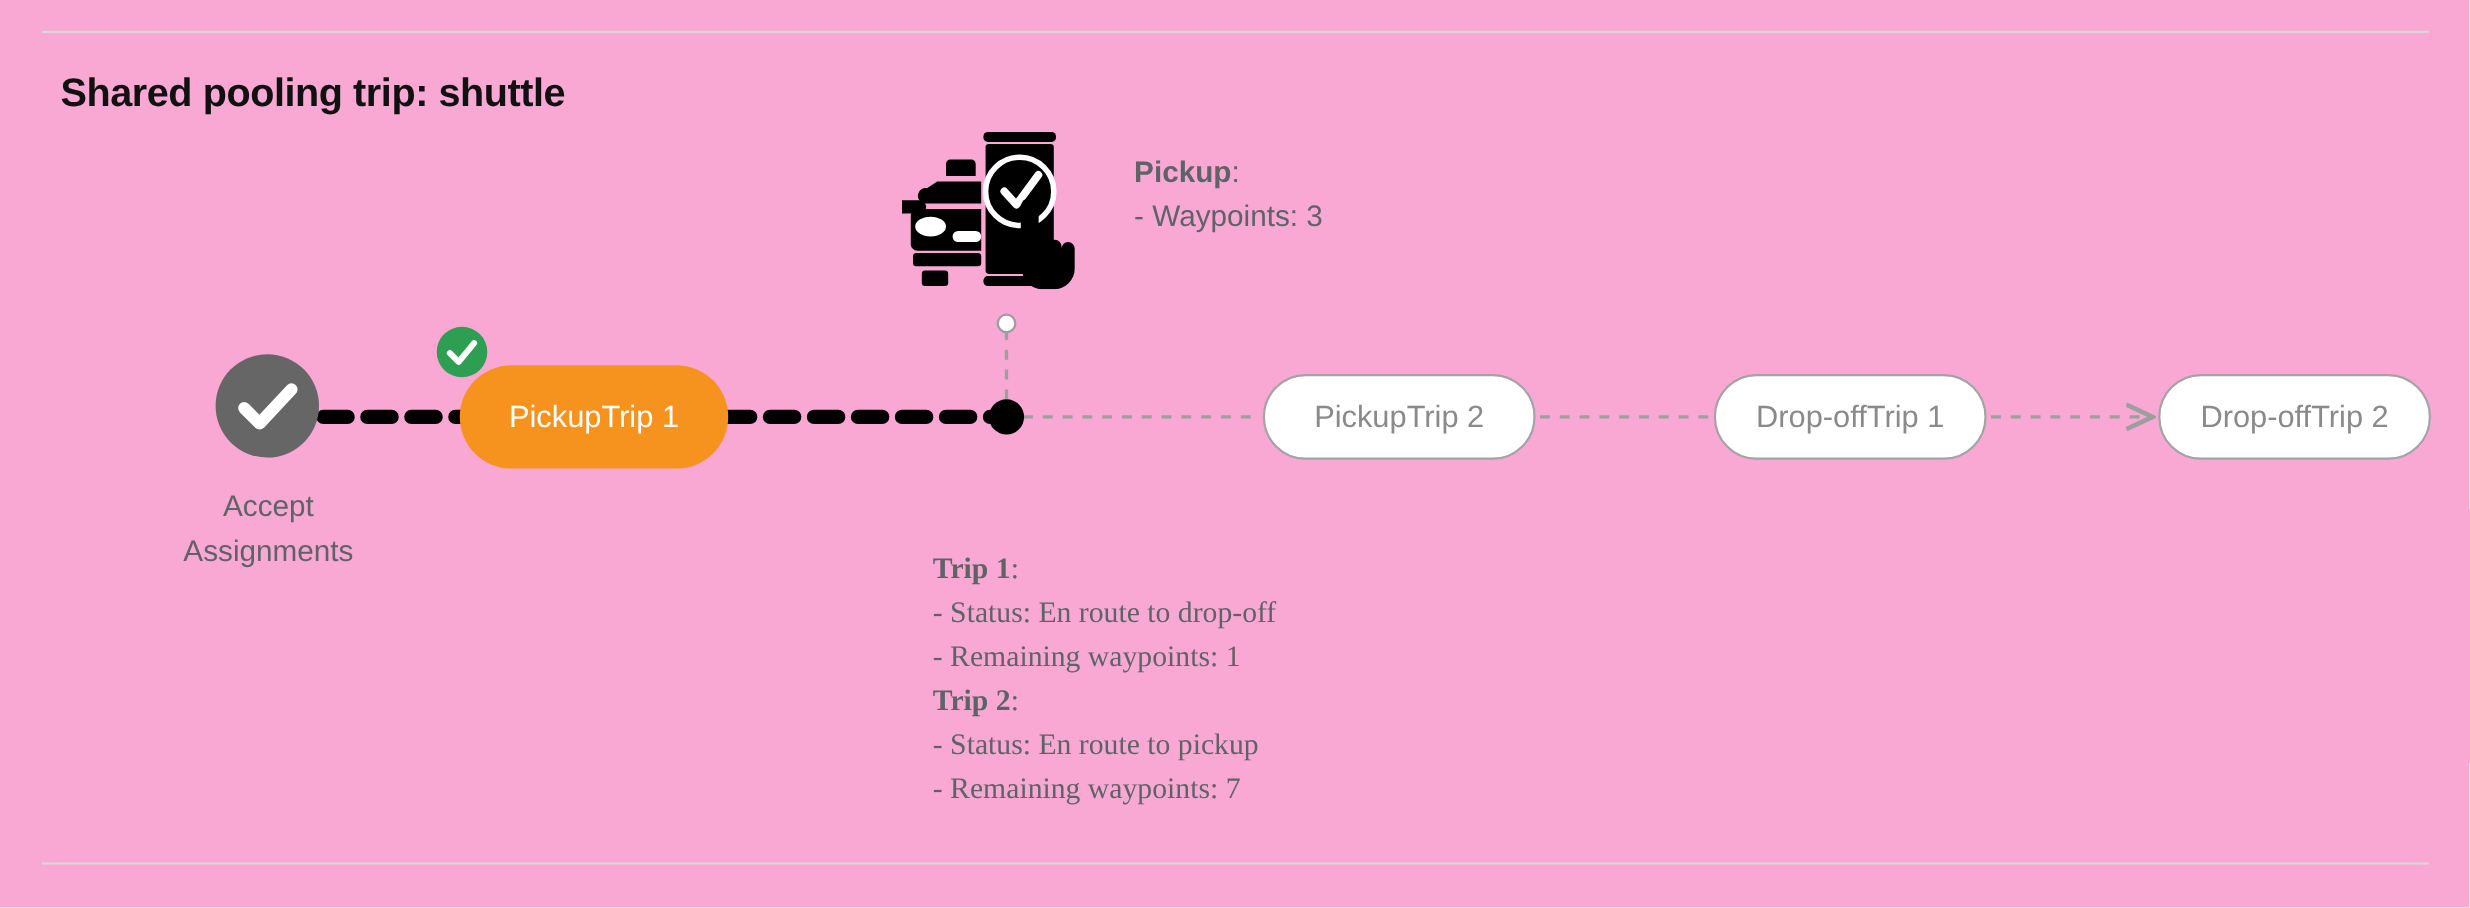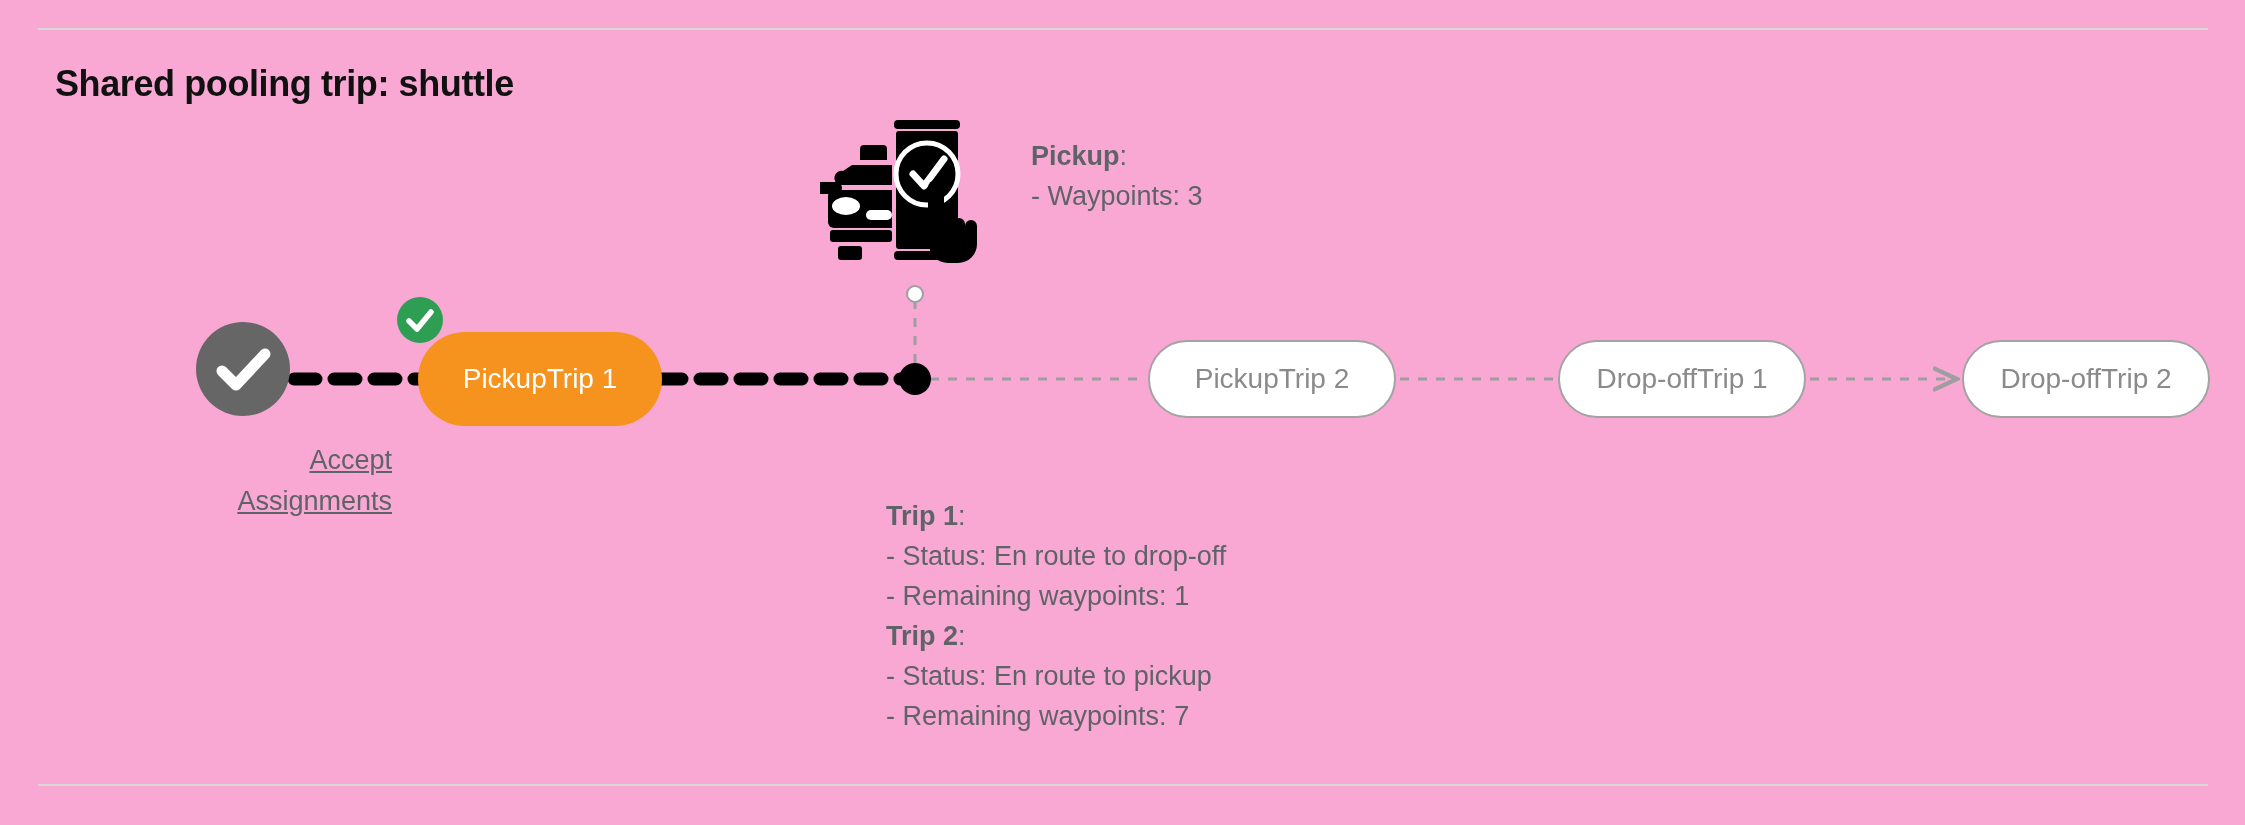--- a/index.html
+++ b/index.html
@@ -63,25 +63,24 @@
     border-radius: 50%;
     background: #666666;
   }
   .accept-node svg { display: block; }
 
   .accept-label {
     position: absolute;
     left: 96px;
     top: 440px;
     width: 296px;
-    text-align: right;
+    text-align: center;
     font-size: 27px;
     line-height: 41px;
     color: #5f6368;
-    text-decoration: underline;
   }
 
   
   .pill {
     position: absolute;
     box-sizing: border-box;
     display: flex;
     flex-direction: row;
     align-items: center;
     justify-content: center;
@@ -136,21 +135,21 @@
   
   .annot {
     position: absolute;
     font-size: 27px;
     line-height: 40px;
     color: #5f6368;
     white-space: nowrap;
   }
   .annot .hd { font-weight: bold; color: #5f6368; }
   .annot-vehicle { left: 1031px; top: 136px; }
-  .annot-trips   { left: 886px;  top: 496px; }
+  .annot-trips   { left: 848px;  top: 496px; font-family: Liberation Serif, serif; }
 
   
   .marker-dot {
     position: absolute;
     left: 899px;
     top: 363px;
     width: 32px;
     height: 32px;
     border-radius: 50%;
     background: #000000;

